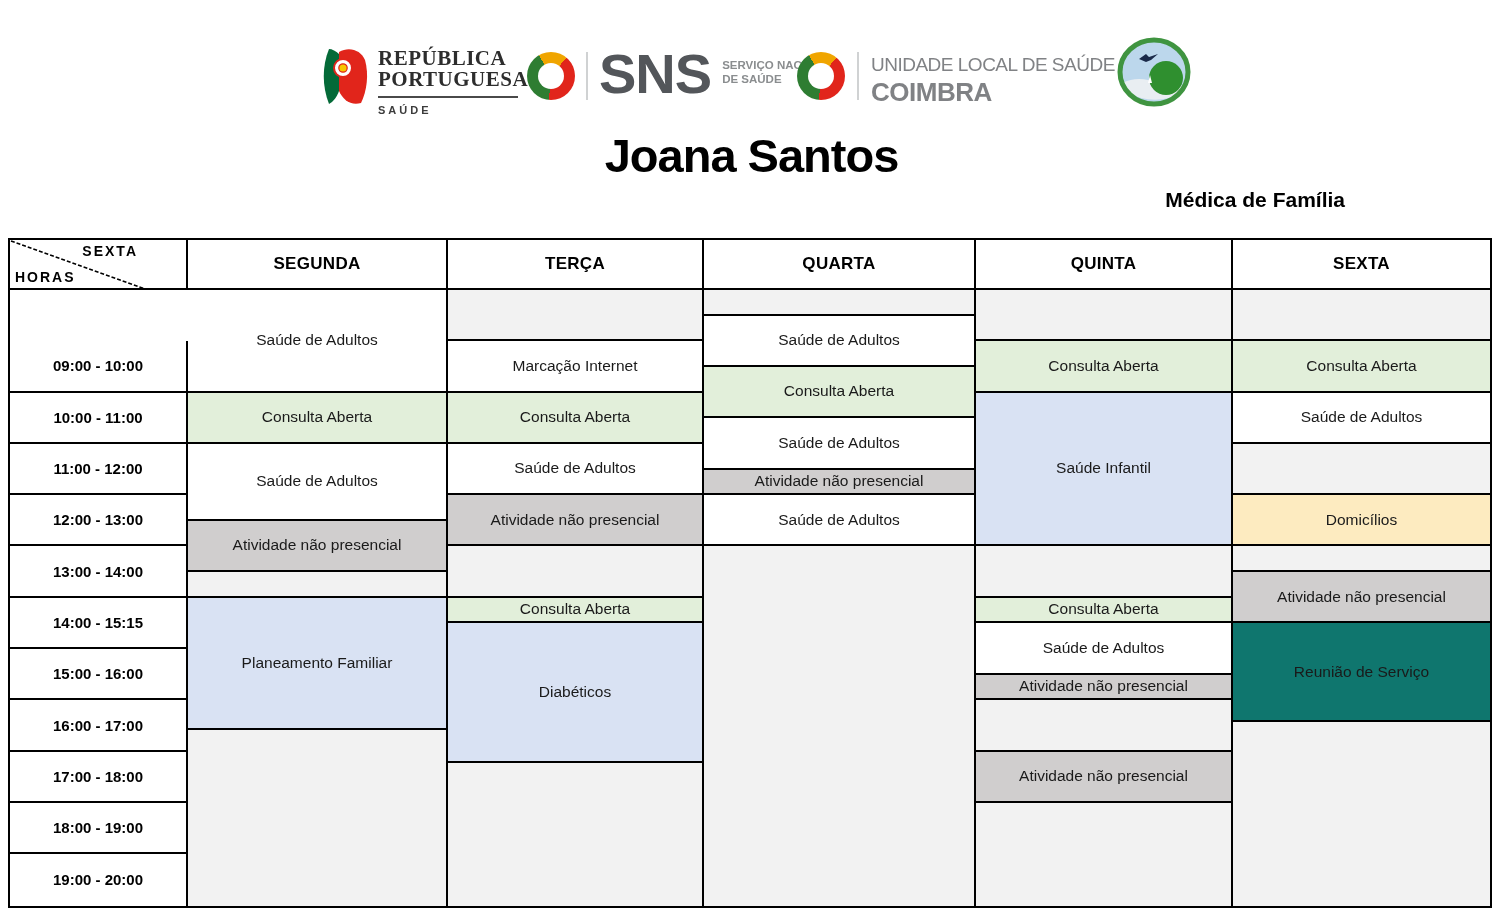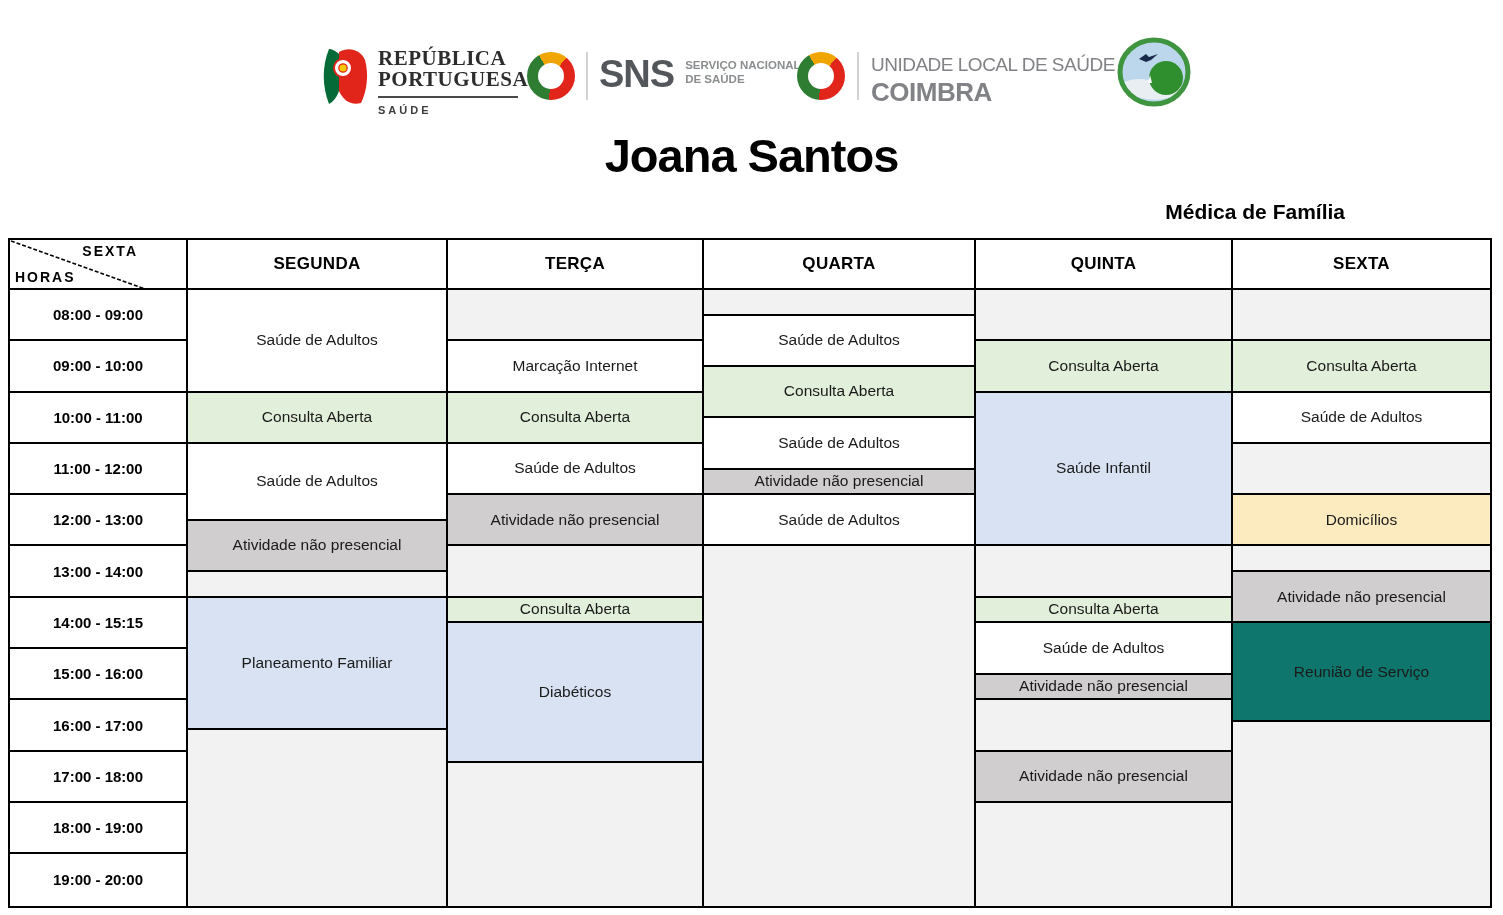--- a/index.html
+++ b/index.html
@@ -15,34 +15,34 @@
   .gov-rule { height: 2px; background: #4a4a4a; width: 140px; margin-top: 5px; }
   .gov-dept { margin-top: 6px; font-size: 11px; font-weight: 700; letter-spacing: 3px; color: #3c3c3c; }
 
   .ring { width: 48px; height: 48px; border-radius: 50%; position: relative; flex: none;
     background: conic-gradient(from 0deg, #f0a500 0 40deg, #e1251b 40deg 185deg,
       #2e7d32 185deg 330deg, #f0a500 330deg 360deg); }
   .ring::after { content: ""; position: absolute; inset: 11px; background: #fff; border-radius: 50%; }
   .vdiv { width: 2px; height: 48px; background: #d0d2d3; flex: none; }
 
   .sns-logo { position: absolute; left: 527px; top: 52px; display: flex; gap: 11px; align-items: flex-start; }
-  .sns-acronym { font-size: 38px; font-weight: 700; color: #53565a; letter-spacing: -1px; line-height: 44px; }
+  .sns-acronym { font-size: 56px; font-weight: 700; color: #53565a; letter-spacing: -1px; line-height: 44px; }
   .sns-tag { margin-top: 7px; font-size: 11.5px; font-weight: 600; color: #8a8d8f; line-height: 1.2; }
 
   .uls-logo { position: absolute; left: 797px; top: 52px; display: flex; gap: 12px; align-items: flex-start; }
   .uls-text { margin-top: 2px; color: #808285; }
   .uls-l1 { font-size: 19px; font-weight: 500; letter-spacing: -0.5px; }
   .uls-l2 { font-size: 26px; font-weight: 600; letter-spacing: -0.5px; margin-top: 1px; }
 
   .emblem { position: absolute; left: 1117px; top: 37px; }
 
   
   .page-title { position: absolute; top: 128px; left: 0; width: 100%; text-align: center;
     font-size: 47px; font-weight: 700; color: #000; letter-spacing: -1px; }
-  .page-subtitle { position: absolute; top: 200px; right: 158px;
+  .page-subtitle { position: absolute; top: 188px; right: 158px;
     font-size: 21px; font-weight: 700; color: #000; }
 
   
   .schedule { position: absolute; left: 8px; top: 238px;
     display: grid;
     grid-template-columns: 178px 260px 256px 272px 257px 257px;
     grid-template-rows: 50px repeat(12, 51.3px);
     border: 2px solid #000; background: #fff; }
 
   .hcell { border-right: 2px solid #000; border-bottom: 2px solid #000; background: #fff;
@@ -131,21 +131,20 @@
     </svg>
     <span class="dias">SEXTA</span>
     <span class="horas">HORAS</span>
   </div>
 
 <div class="hcell" style="grid-area: 1 / 2;">SEGUNDA</div>
     <div class="hcell" style="grid-area: 1 / 3;">TERÇA</div>
     <div class="hcell" style="grid-area: 1 / 4;">QUARTA</div>
     <div class="hcell" style="grid-area: 1 / 5;">QUINTA</div>
     <div class="hcell last" style="grid-area: 1 / 6;">SEXTA</div>
-    <div class="tcell" style="grid-area: 2 / 1;">08:00 - 09:00</div>
     <div class="tcell" style="grid-area: 3 / 1;">09:00 - 10:00</div>
     <div class="tcell" style="grid-area: 4 / 1;">10:00 - 11:00</div>
     <div class="tcell" style="grid-area: 5 / 1;">11:00 - 12:00</div>
     <div class="tcell" style="grid-area: 6 / 1;">12:00 - 13:00</div>
     <div class="tcell" style="grid-area: 7 / 1;">13:00 - 14:00</div>
     <div class="tcell" style="grid-area: 8 / 1;">14:00 - 15:15</div>
     <div class="tcell" style="grid-area: 9 / 1;">15:00 - 16:00</div>
     <div class="tcell" style="grid-area: 10 / 1;">16:00 - 17:00</div>
     <div class="tcell" style="grid-area: 11 / 1;">17:00 - 18:00</div>
     <div class="tcell" style="grid-area: 12 / 1;">18:00 - 19:00</div>

